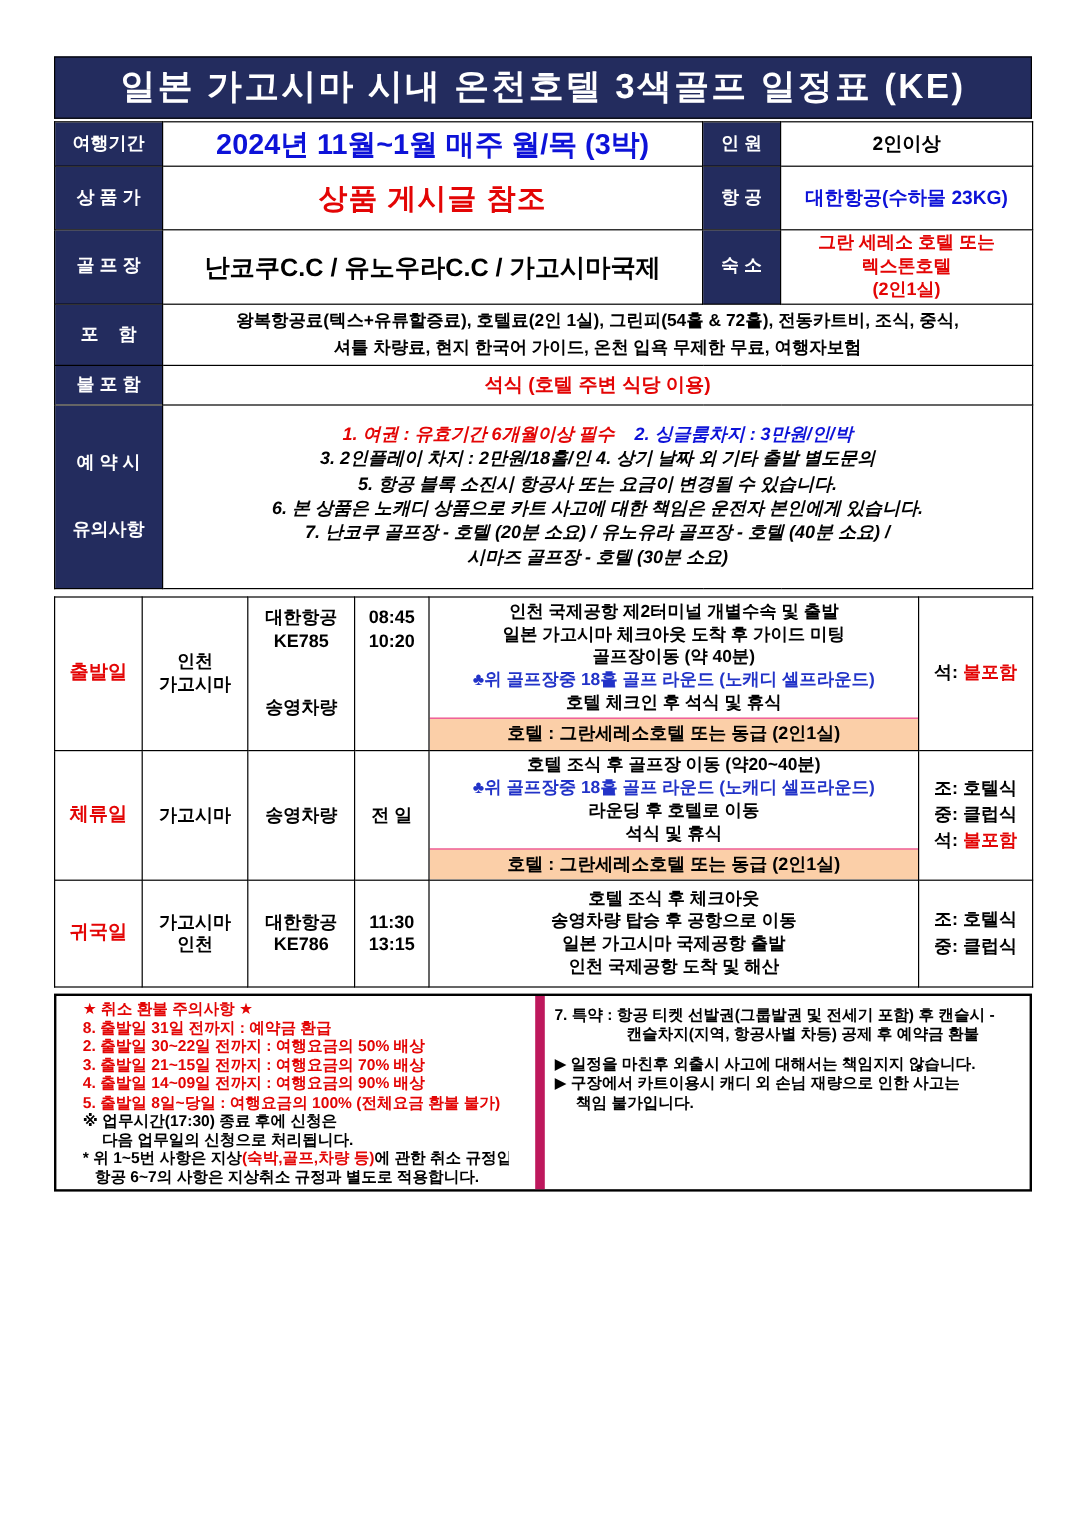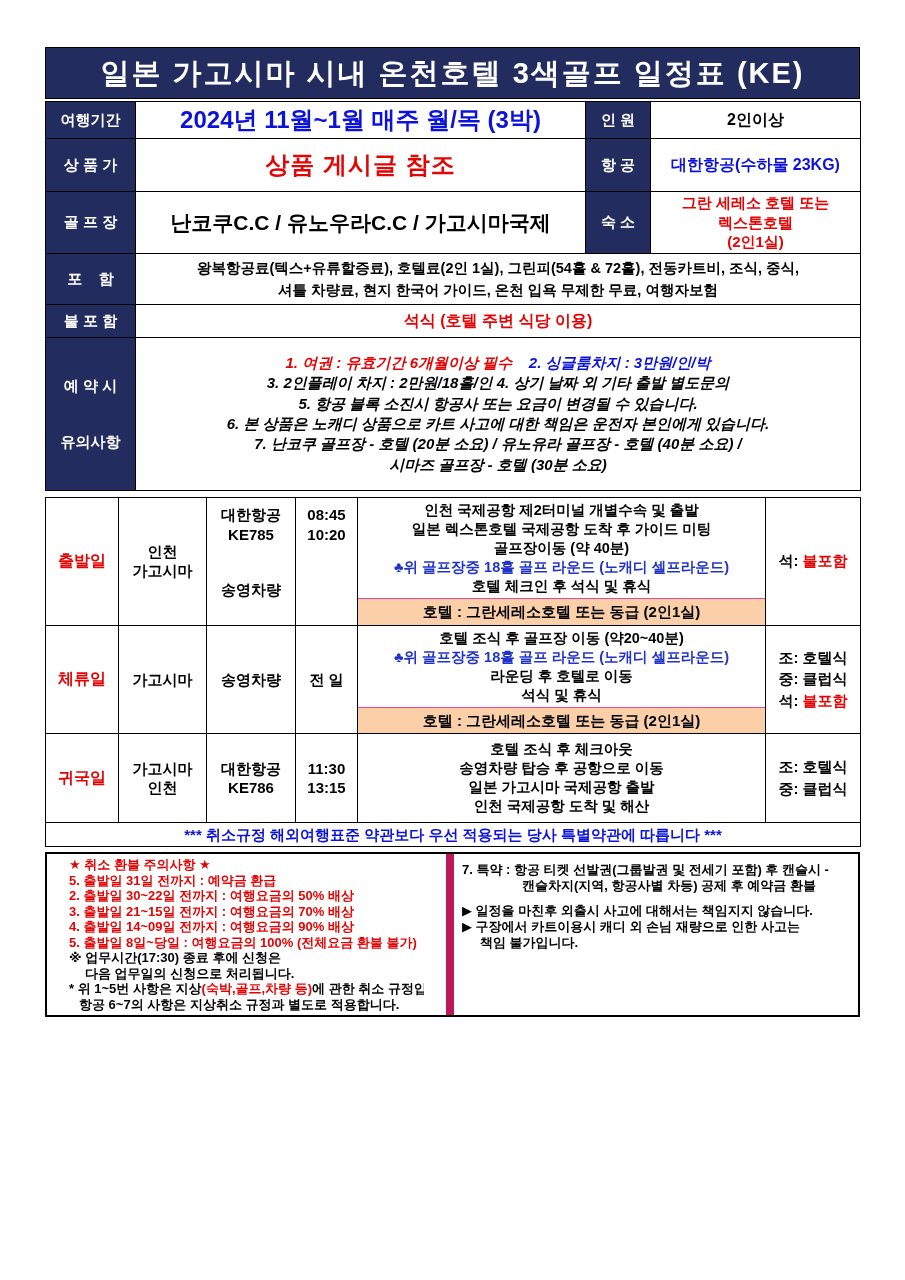--- a/index.html
+++ b/index.html
@@ -179,21 +179,21 @@
         <div class="gap36"></div>
         <div>송영차량</div>
       </td>
       <td class="vtop">
         <div>08:45</div>
         <div>10:20</div>
       </td>
       <td class="details-cell">
         <div class="details">
           <div class="dline">인천 국제공항 제2터미널 개별수속 및 출발</div>
-          <div class="dline">일본 렉스톤호텔 국제공항 도착 후 가이드 미팅</div>
+          <div class="dline">일본 가고시마 체크아웃 도착 후 가이드 미팅</div>
           <div class="dline">골프장이동 (약 40분)</div>
           <div class="dline blue">♣위 골프장중 18홀 골프 라운드 (노캐디 셀프라운드)</div>
           <div class="dline">호텔 체크인 후 석식 및 휴식</div>
         </div>
         <div class="hotel-bar">호텔 : 그란세레소호텔 또는 동급 (2인1실)</div>
       </td>
       <td class="meals-cell">
         <div><span>석:</span> <span class="t-red">불포함</span></div>
       </td>
     </tr>
@@ -246,30 +246,27 @@
           <div class="dline">일본 가고시마 국제공항 출발</div>
           <div class="dline">인천 국제공항 도착 및 해산</div>
         </div>
       </td>
       <td class="meals-cell">
         <div><span>조:</span> <span>호텔식</span></div>
         <div><span>중:</span> <span>클럽식</span></div>
       </td>
     </tr>
 
-    <tr class="notice-blue">
-      <td colspan="6">*** 취소규정 해외여행표준 약관보다 우선 적용되는 당사 특별약관에 따릅니다 ***</td>
-    </tr>
   </tbody>
     </table>
 
   <div class="footer">
     <div class="f-left">
       <div class="red">★ 취소 환불 주의사항 ★</div>
-      <div class="red">5. 출발일 31일 전까지 : 예약금 환급</div>
+      <div class="red">8. 출발일 31일 전까지 : 예약금 환급</div>
       <div class="red">2. 출발일 30~22일 전까지 : 여행요금의 50% 배상</div>
       <div class="red">3. 출발일 21~15일 전까지 : 여행요금의 70% 배상</div>
       <div class="red">4. 출발일 14~09일 전까지 : 여행요금의 90% 배상</div>
       <div class="red">5. 출발일 8일~당일 : 여행요금의 100% (전체요금 환불 불가)</div>
       <div>※ 업무시간(17:30) 종료 후에 신청은</div>
       <div class="ind1">다음 업무일의 신청으로 처리됩니다.</div>
       <div>
         <span>* 위 1~5번 사항은 지상</span><span class="red">(숙박,골프,차량 등)</span><span>에 관한 취소 규정입니다.</span>
       </div>
       <div class="ind2">항공 6~7의 사항은 지상취소 규정과 별도로 적용합니다.</div>

